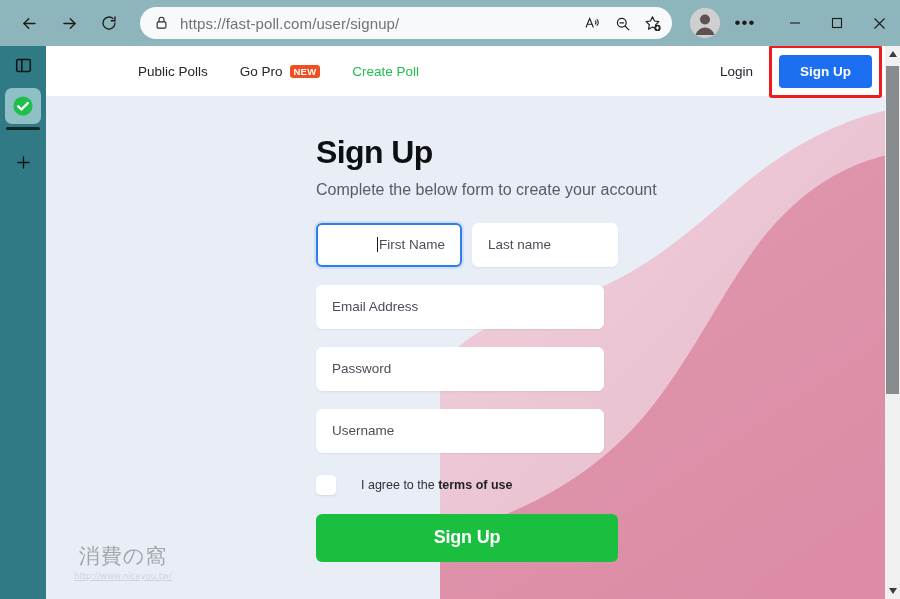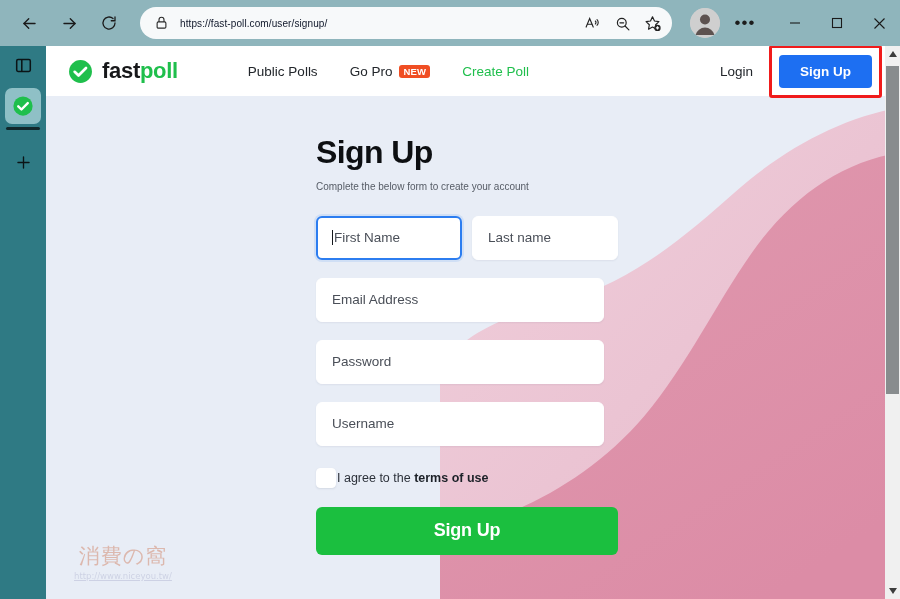--- a/index.html
+++ b/index.html
@@ -26,21 +26,21 @@
   .nav-btn:first-child { margin-left: 12px; }
 
   .addressbar {
     flex: 1; height: 32px; margin: 0 10px 0 14px;
     background: #f7f9fa; border-radius: 16px;
     display: flex; align-items: center; padding: 0 6px 0 14px;
     position: relative;
   }
   .lock-icon { width: 16px; height: 16px; flex: 0 0 16px; margin-right: 10px; }
   .url-text {
-    flex: 1; font-size: 10px; color: #0f172a; white-space: nowrap;
+    flex: 1; font-size: 15px; color: #737373; white-space: nowrap;
     overflow: hidden; letter-spacing: 0.1px;
   }
   .ab-icon {
     width: 28px; height: 28px; margin-left: 2px;
     display: flex; align-items: center; justify-content: center;
     border-radius: 4px; color: #222;
   }
 
   .profile-btn {
     width: 30px; height: 30px; margin: 0 4px 0 8px;
@@ -132,44 +132,45 @@
 
   .formwrap {
     position: relative; z-index: 3;
     width: 302px; margin: 0 0 0 270px; padding-top: 40px;
   }
   .page-title {
     font-size: 32px; font-weight: bold; color: #0d0f12;
     letter-spacing: -0.6px; line-height: 1.05;
   }
   .page-sub {
-    font-size: 10px; color: #565c66; margin-top: 11px; white-space: nowrap;
+    font-size: 16px; color: #565c66; margin-top: 11px; white-space: nowrap;
   }
 
   .row2 { display: flex; gap: 10px; margin-top: 24px; }
   .field {
     background: #ffffff; border: 1px solid #ffffff; border-radius: 6px;
     height: 44px; display: flex; align-items: center; padding: 0 15px;
     box-shadow: 0 1px 2px rgba(40,50,80,0.07);
     font-size: 13.5px; color: #4a4f58; position: relative;
   }
   .field.half { width: 146px; }
   .field.full { width: 288px; margin-top: 18px; }
   .field.focused {
     border: 2px solid #2c7df0;
     box-shadow: 0 0 0 2px rgba(44,125,240,0.12);
     padding-left: 14px;
+    justify-content: flex-end;
   }
   .caret {
     display: inline-block; width: 1px; height: 15px;
     background: #15181c; margin-right: 1px; vertical-align: middle;
   }
 
   .agree-row {
-    display: flex; align-items: center; gap: 1px; margin-top: 22px;
+    display: flex; align-items: center; gap: 25px; margin-top: 22px;
   }
   .checkbox {
     width: 20px; height: 20px; background: #ffffff;
     border: 1px solid #ffffff; border-radius: 4px;
     box-shadow: 0 1px 2px rgba(40,50,80,0.10); flex: 0 0 20px;
   }
   .agree-text { font-size: 12.5px; color: #2c313a; }
   .agree-text b { font-weight: bold; color: #1c2128; }
 
   .submit-btn {
@@ -179,21 +180,21 @@
     font-family: inherit; letter-spacing: -0.2px;
   }
 
   
   .watermark {
     position: absolute; left: 28px; bottom: 18px; z-index: 4;
     opacity: 0.30; pointer-events: none;
     display: flex; flex-direction: column; align-items: center;
   }
   .wm-chars {
-    font-size: 21px; color: #c2410c; letter-spacing: 1px;
+    font-size: 21px; color: #000000; letter-spacing: 1px;
     font-family: "DejaVu Sans", sans-serif; white-space: nowrap;
   }
   .wm-url {
     font-size: 8.5px; color: #9094bb; margin-top: 1px;
     white-space: nowrap; font-family: "DejaVu Sans", sans-serif; text-decoration: underline;
   }
 
   
   .scrollbar {
     position: absolute; right: 0; top: 46px; width: 15px; height: 553px;
@@ -324,31 +325,20 @@
       <svg width="19" height="19" viewBox="0 0 24 24" stroke="#0b1416" stroke-width="1.7" stroke-linecap="round">
         <path d="M12 5v14M5 12h14"></path>
       </svg>
     </div>
   </div>
 
   <div class="viewport">
 
     <div class="siteheader">
 
-      <div class="logo">
-        <span class="logo-mark">
-          <svg width="25" height="25" viewBox="0 0 24 24">
-            <circle cx="12" cy="12" r="11" fill="#1fbf4c"></circle>
-            <path d="M6.4 12.3l3.7 3.6 7.2-7.3" fill="none" stroke="#fff" stroke-width="2.6" stroke-linecap="round" stroke-linejoin="round"></path>
-          </svg>
-        </span>
-        <span class="logo-text">
-          <span class="logo-fast">fast</span><span class="logo-poll">poll</span>
-        </span>
-      </div>
 
       <div class="mainnav">
         <a class="navlink">
           <span>Public Polls</span>
         </a>
         <a class="navlink">
           <span>Go Pro</span>
           <span class="badge-new">NEW</span>
         </a>
         <a class="navlink green">

